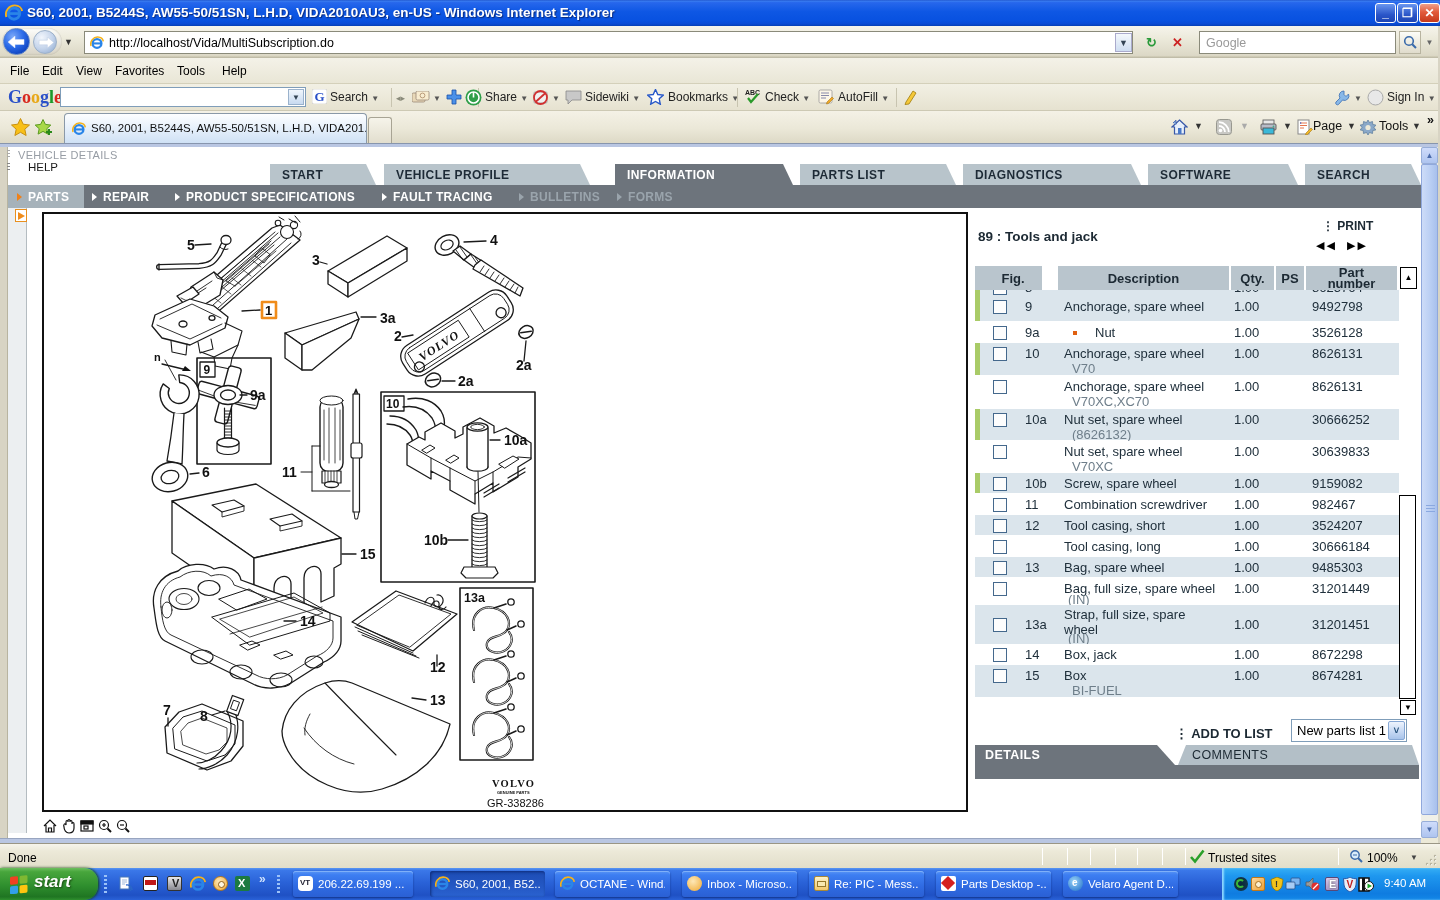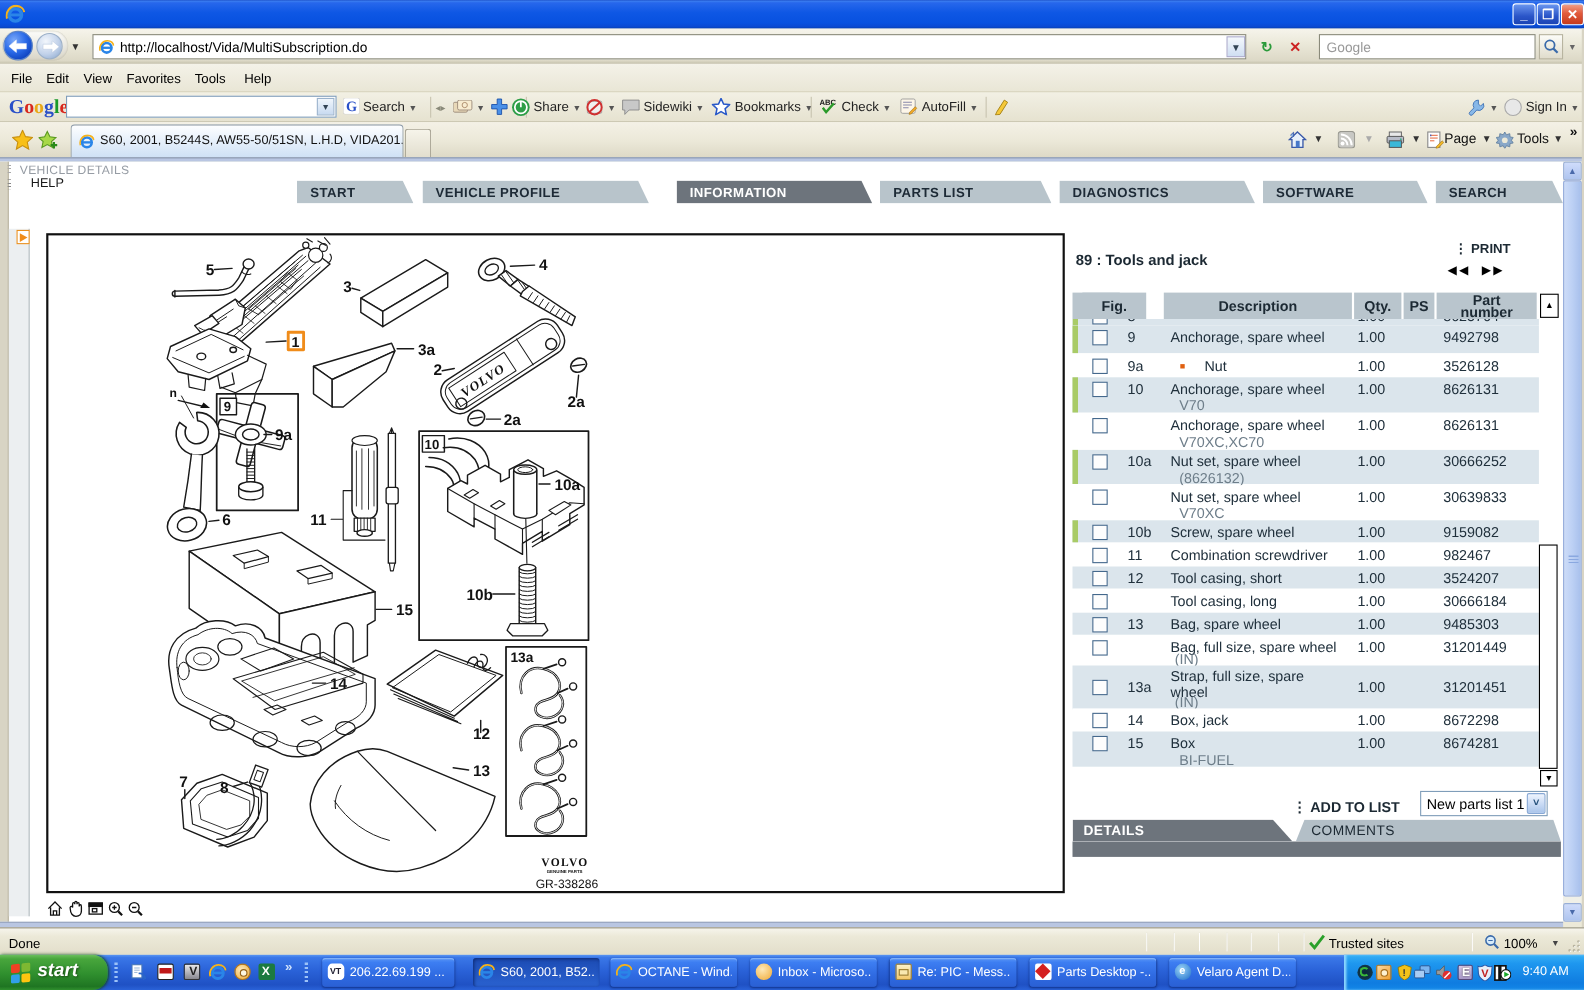--- a/index.html
+++ b/index.html
@@ -150,20 +150,21 @@
         <rect x="3.2" y="7.3" width="9.6" height="2.4" fill="#2a85e8"></rect>
         <path d="M1.2,11.5 C-0.5,6 4,1 8.8,1.2 C12.5,1.4 14.8,3.8 15.2,6.2" stroke="#f5b21a" stroke-width="1.7" fill="none"></path>
       </g>
     </defs>
   </svg>
 
   <div class="abs" id="titlebar">
     <svg width="18" height="18" viewBox="0 0 16 16" style="position:absolute;left:5px;top:4px;">
         <use href="#ielogo"></use>
       </svg>
+    <span class="ttext">S60, 2001, B5244S, AW55-50/51SN, L.H.D, VIDA2010AU3, en-US - Windows Internet Explorer</span>
     <div class="winbtn" id="btnmin">
         <span>_</span>
       </div>
     <div class="winbtn" id="btnmax">
         <span>❐</span>
       </div>
     <div class="winbtn" id="btncls">
         <span>✕</span>
       </div>
   </div>
@@ -340,20 +341,29 @@
   <div class="abs vdlabel" id="helplab">HELP</div>
 
   <div class="vtab slant" style="left:270px; width:106px;">START</div>
   <div class="vtab slant" style="left:384px; width:206px;">VEHICLE PROFILE</div>
   <div class="vtab" id="vtab-info" style="left:615px; width:178px; clip-path:polygon(0 0, 168px 0, 178px 100%, 0 100%);">INFORMATION</div>
   <div class="vtab slant" style="left:800px; width:156px;">PARTS LIST</div>
   <div class="vtab slant" style="left:963px; width:178px;">DIAGNOSTICS</div>
   <div class="vtab slant" style="left:1148px; width:150px;">SOFTWARE</div>
   <div class="vtab slant" style="left:1305px; width:116px;">SEARCH</div>
 
+  <div class="abs" id="subnav">
+    <div id="partsactive"></div>
+    <span class="item" style="left:9px;"><i class="snarrow orange"></i>PARTS</span>
+    <span class="item" style="left:84px;"><i class="snarrow"></i>REPAIR</span>
+    <span class="item" style="left:167px;"><i class="snarrow"></i>PRODUCT SPECIFICATIONS</span>
+    <span class="item" style="left:374px;"><i class="snarrow"></i>FAULT TRACING</span>
+    <span class="item dis" style="left:511px;"><i class="snarrow grey"></i>BULLETINS</span>
+    <span class="item dis" style="left:609px;"><i class="snarrow grey"></i>FORMS</span>
+  </div>
   <div class="abs" id="leftrail"></div>
   <div class="abs" id="railtoggle">
       <i></i>
     </div>
 
   <div class="abs" id="diagram">
   <svg width="922" height="596" viewBox="0 0 922 596" style="position:absolute;left:0;top:0;" fill="none" stroke="#1a1a1a" stroke-width="1.3" stroke-linejoin="round" stroke-linecap="round">
 
     <g>
       <path d="M115,53 L155,52 C168,51 170,47 175,40 C178,34 179,31 181,28" stroke-width="6"></path>

